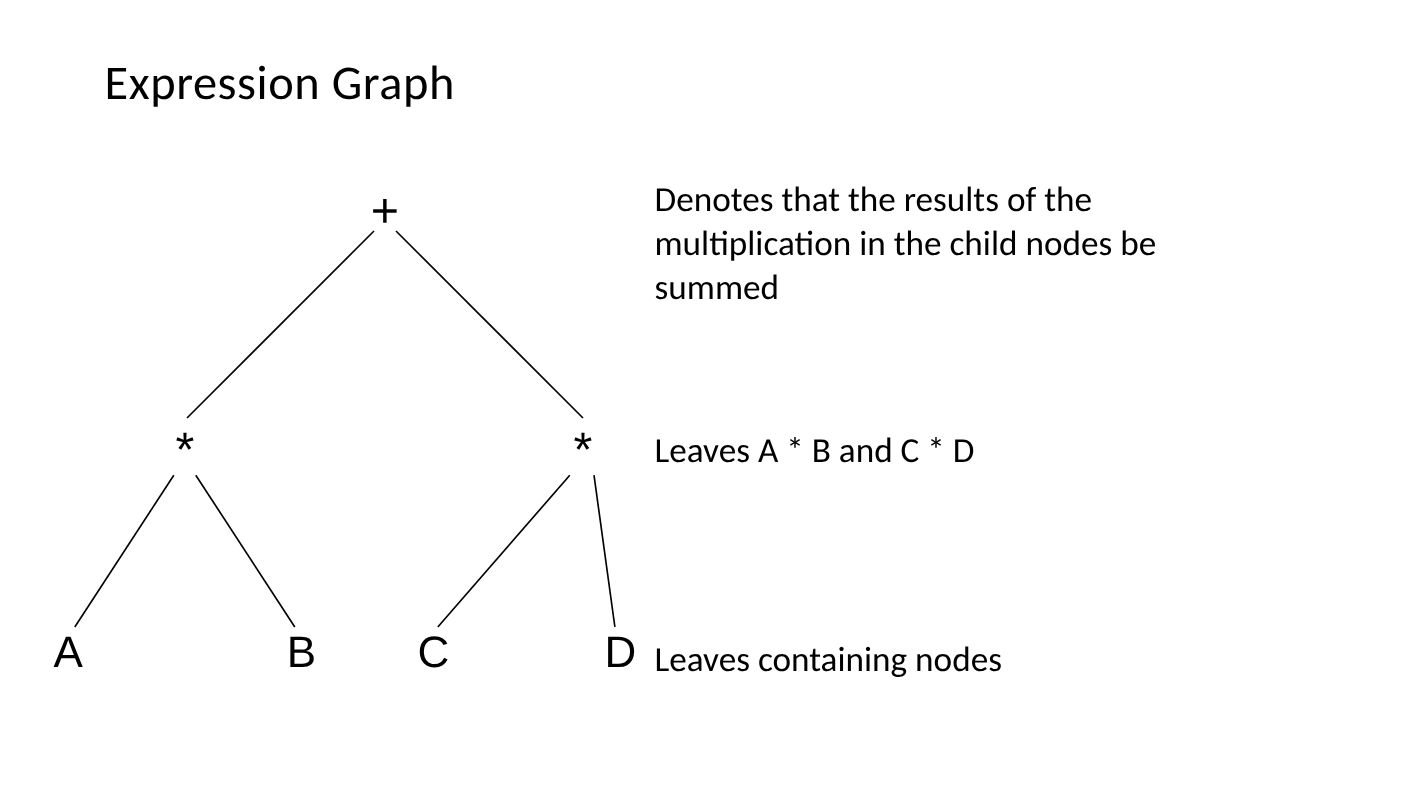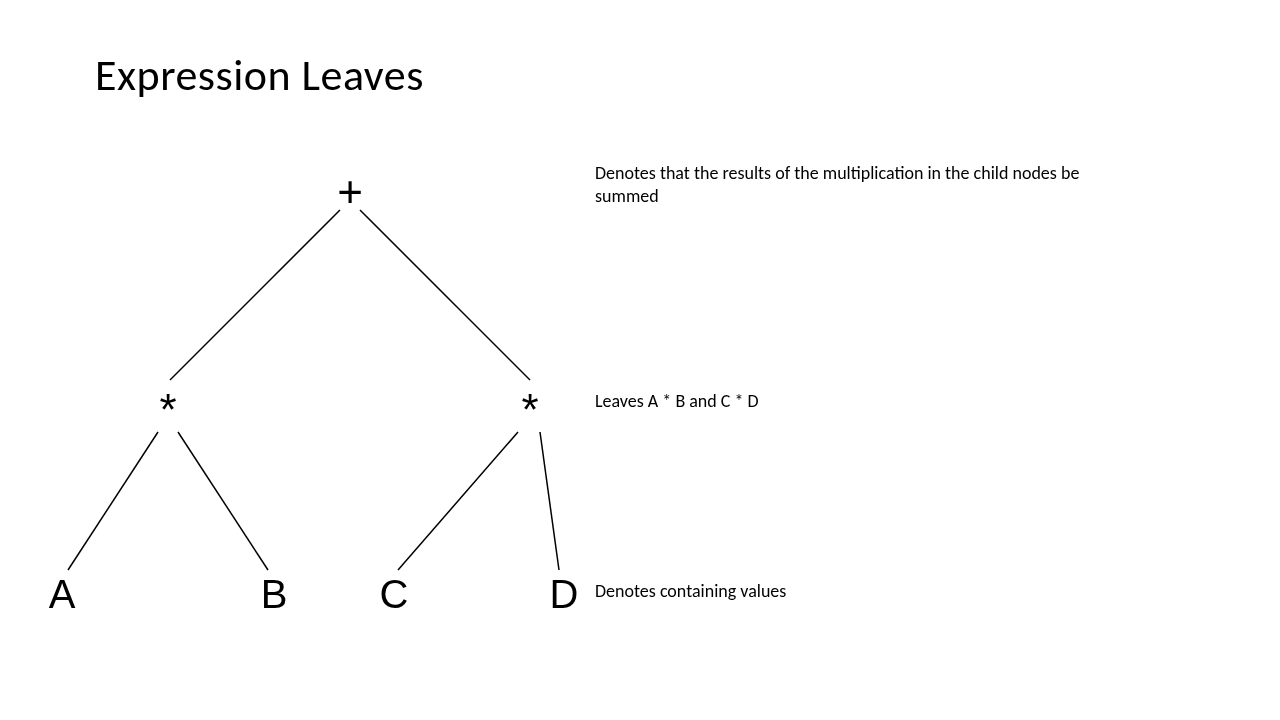--- a/index.html
+++ b/index.html
@@ -37,32 +37,32 @@
       text-align: center;
     }
     .annotations {
       position: absolute;
       left: 595px;
       top: 162px;
       width: 640px;
     }
     .annotation {
       position: absolute;
-      font-size: 18px;
+      font-size: 32px;
       color: #000;
       line-height: 1.25;
       font-weight: 400;
     }
     svg { position: absolute; left: 0; top: 0; }
     svg line { stroke: #000; stroke-width: 1.5; }
   </style>
 </head>
 <body>
 
-<div class="title">Expression Leaves</div>
+<div class="title">Expression Graph</div>
 
 <div class="diagram">
   <svg width="560" height="510">
     <line x1="300" y1="60" x2="130" y2="230"></line>
     <line x1="320" y1="60" x2="490" y2="230"></line>
     <line x1="118" y1="282" x2="28" y2="420"></line>
     <line x1="138" y1="282" x2="228" y2="420"></line>
     <line x1="478" y1="282" x2="358" y2="420"></line>
     <line x1="500" y1="282" x2="519" y2="420"></line>
   </svg>
@@ -72,14 +72,14 @@
   <div class="node" style="left:490px; top:260px; font-size:44px;">*</div>
   <div class="node" style="left:22px;  top:444px;">A</div>
   <div class="node" style="left:234px; top:444px;">B</div>
   <div class="node" style="left:354px; top:444px;">C</div>
   <div class="node" style="left:524px; top:444px;">D</div>
 </div>
 
 <div class="annotations">
   <div class="annotation" style="top:0px; width:500px;">Denotes that the results of the multiplication in the child nodes be summed</div>
   <div class="annotation" style="top:228px;">Leaves A * B and C * D</div>
-  <div class="annotation" style="top:418px;">Denotes containing values</div>
+  <div class="annotation" style="top:418px;">Leaves containing nodes</div>
 </div>
 
 </body></html>

